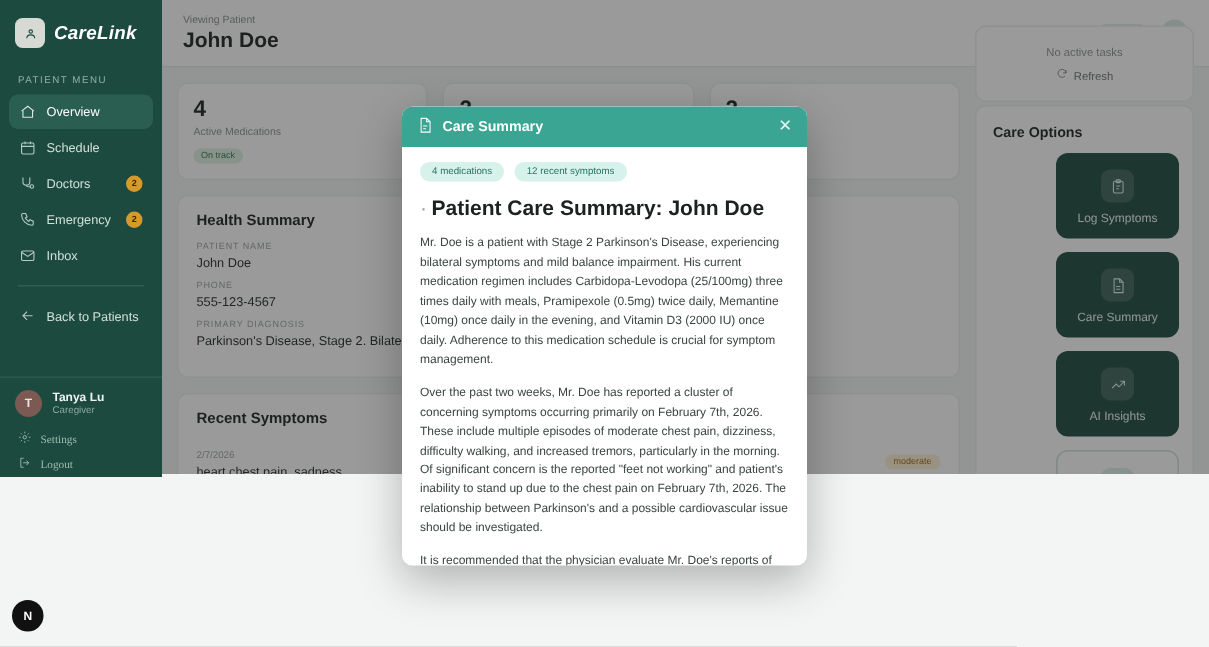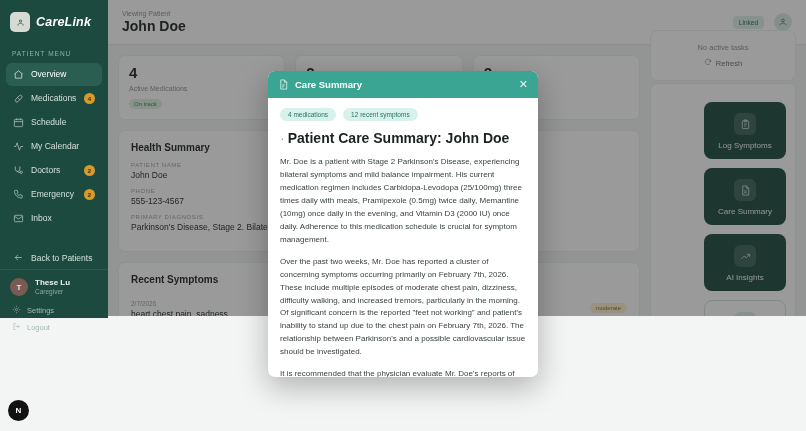--- a/index.html
+++ b/index.html
@@ -51,21 +51,21 @@
   .user-box { display: flex; align-items: center; gap: 7px; padding: 8px 10px 6px 10px; border-top: 1px solid rgba(255,255,255,.08); }
   .avatar-circ {
     width: 18px; height: 18px; border-radius: 50%;
     background: #7a5a52; color: #f0e4e0; font-size: 8px;
     display: flex; align-items: center; justify-content: center; font-weight: 600;
   }
   .user-name { color: #eef4f1; font-size: 8px; font-weight: 600; line-height: 1.25; }
   .user-role { color: #8aa99c; font-size: 6.5px; line-height: 1.25; }
   .foot-item { display: flex; align-items: center; gap: 6px; padding: 3px 12px; color: #9fbbaf; font-size: 7.5px; cursor: pointer;}
   .foot-item svg { width: 9px; height: 9px; stroke: currentColor; fill: none; stroke-width: 1.6; }
-  .foot-wrap { padding-bottom: 15px; }
+  .foot-wrap { padding-bottom: 0; font-family: Liberation Serif, serif; }
 
   
   .main { flex: 1; height: 316px; position: relative; background: #f3f4f4; overflow: hidden; }
   .topbar {
     height: 45px; background: #fff; border-bottom: 1px solid #e6e8e8;
     display: flex; align-items: center; padding: 0 14px; gap: 10px;
   }
   .topbar-left { flex: 1; }
   .view-label { font-size: 7px; color: #8b9391; line-height: 1.3; }
   .patient-name { font-size: 14px; font-weight: 700; color: #1b2220; line-height: 1.25; }
@@ -189,43 +189,25 @@
             <svg viewBox="0 0 24 24">
               <path d="M3 11l9-7 9 7"></path>
               <path d="M5 10v10h14V10"></path>
             </svg>
           </span>
         <span class="nav-label">Overview</span>
       </div>
       <div class="nav-item">
         <span class="nav-icon">
             <svg viewBox="0 0 24 24">
-              <rect x="3" y="9" width="18" height="7" rx="3.5" transform="rotate(-45 12 12)"></rect>
-              <path d="M9 9l6 6"></path>
-            </svg>
-          </span>
-        <span class="nav-label">Medications</span>
-        <span class="badge-count">4</span>
-      </div>
-      <div class="nav-item">
-        <span class="nav-icon">
-            <svg viewBox="0 0 24 24">
               <rect x="3" y="5" width="18" height="16" rx="2"></rect>
               <path d="M3 10h18M8 3v4M16 3v4"></path>
             </svg>
           </span>
         <span class="nav-label">Schedule</span>
-      </div>
-      <div class="nav-item">
-        <span class="nav-icon">
-            <svg viewBox="0 0 24 24">
-              <path d="M2 12h4l3-8 5 16 3-8h5"></path>
-            </svg>
-          </span>
-        <span class="nav-label">My Calendar</span>
       </div>
       <div class="nav-item">
         <span class="nav-icon">
             <svg viewBox="0 0 24 24">
               <path d="M5 3v6a5 5 0 0 0 10 0V3"></path>
               <circle cx="18" cy="16" r="2.5"></circle>
               <path d="M10 14v1a6 6 0 0 0 6 1"></path>
             </svg>
           </span>
         <span class="nav-label">Doctors</span>
@@ -260,21 +242,21 @@
           </svg>
         </span>
       <span>Back to Patients</span>
     </div>
 
     <div class="spacer"></div>
 
     <div class="user-box">
       <div class="avatar-circ">T</div>
       <div>
-        <div class="user-name">These Lu</div>
+        <div class="user-name">Tanya Lu</div>
         <div class="user-role">Caregiver</div>
       </div>
     </div>
 
     <div class="foot-wrap">
       <div class="foot-item">
         <span><svg viewBox="0 0 24 24">
               <circle cx="12" cy="12" r="3"></circle>
               <path d="M12 2v3M12 19v3M2 12h3M19 12h3M5 5l2 2M17 17l2 2M19 5l-2 2M7 17l-2 2"></path>
             </svg></span>
@@ -367,20 +349,21 @@
           <div class="refresh-link">
             <span><svg viewBox="0 0 24 24">
                   <path d="M20 11a8 8 0 1 0-2 6"></path>
                   <path d="M20 5v6h-6"></path>
                 </svg></span>
             <span>Refresh</span>
           </div>
         </div>
 
         <div class="card panel" style="flex:1;padding:10px 9px">
+          <div class="care-title">Care Options</div>
           <div class="opt-list">
 
             <div class="opt-btn solid">
               <span class="opt-ico">
                   <svg viewBox="0 0 24 24">
                     <rect x="5" y="4" width="14" height="17" rx="2"></rect>
                     <rect x="9" y="2" width="6" height="4" rx="1"></rect>
                     <path d="M9 11h6M9 15h4"></path>
                   </svg>
                 </span>

